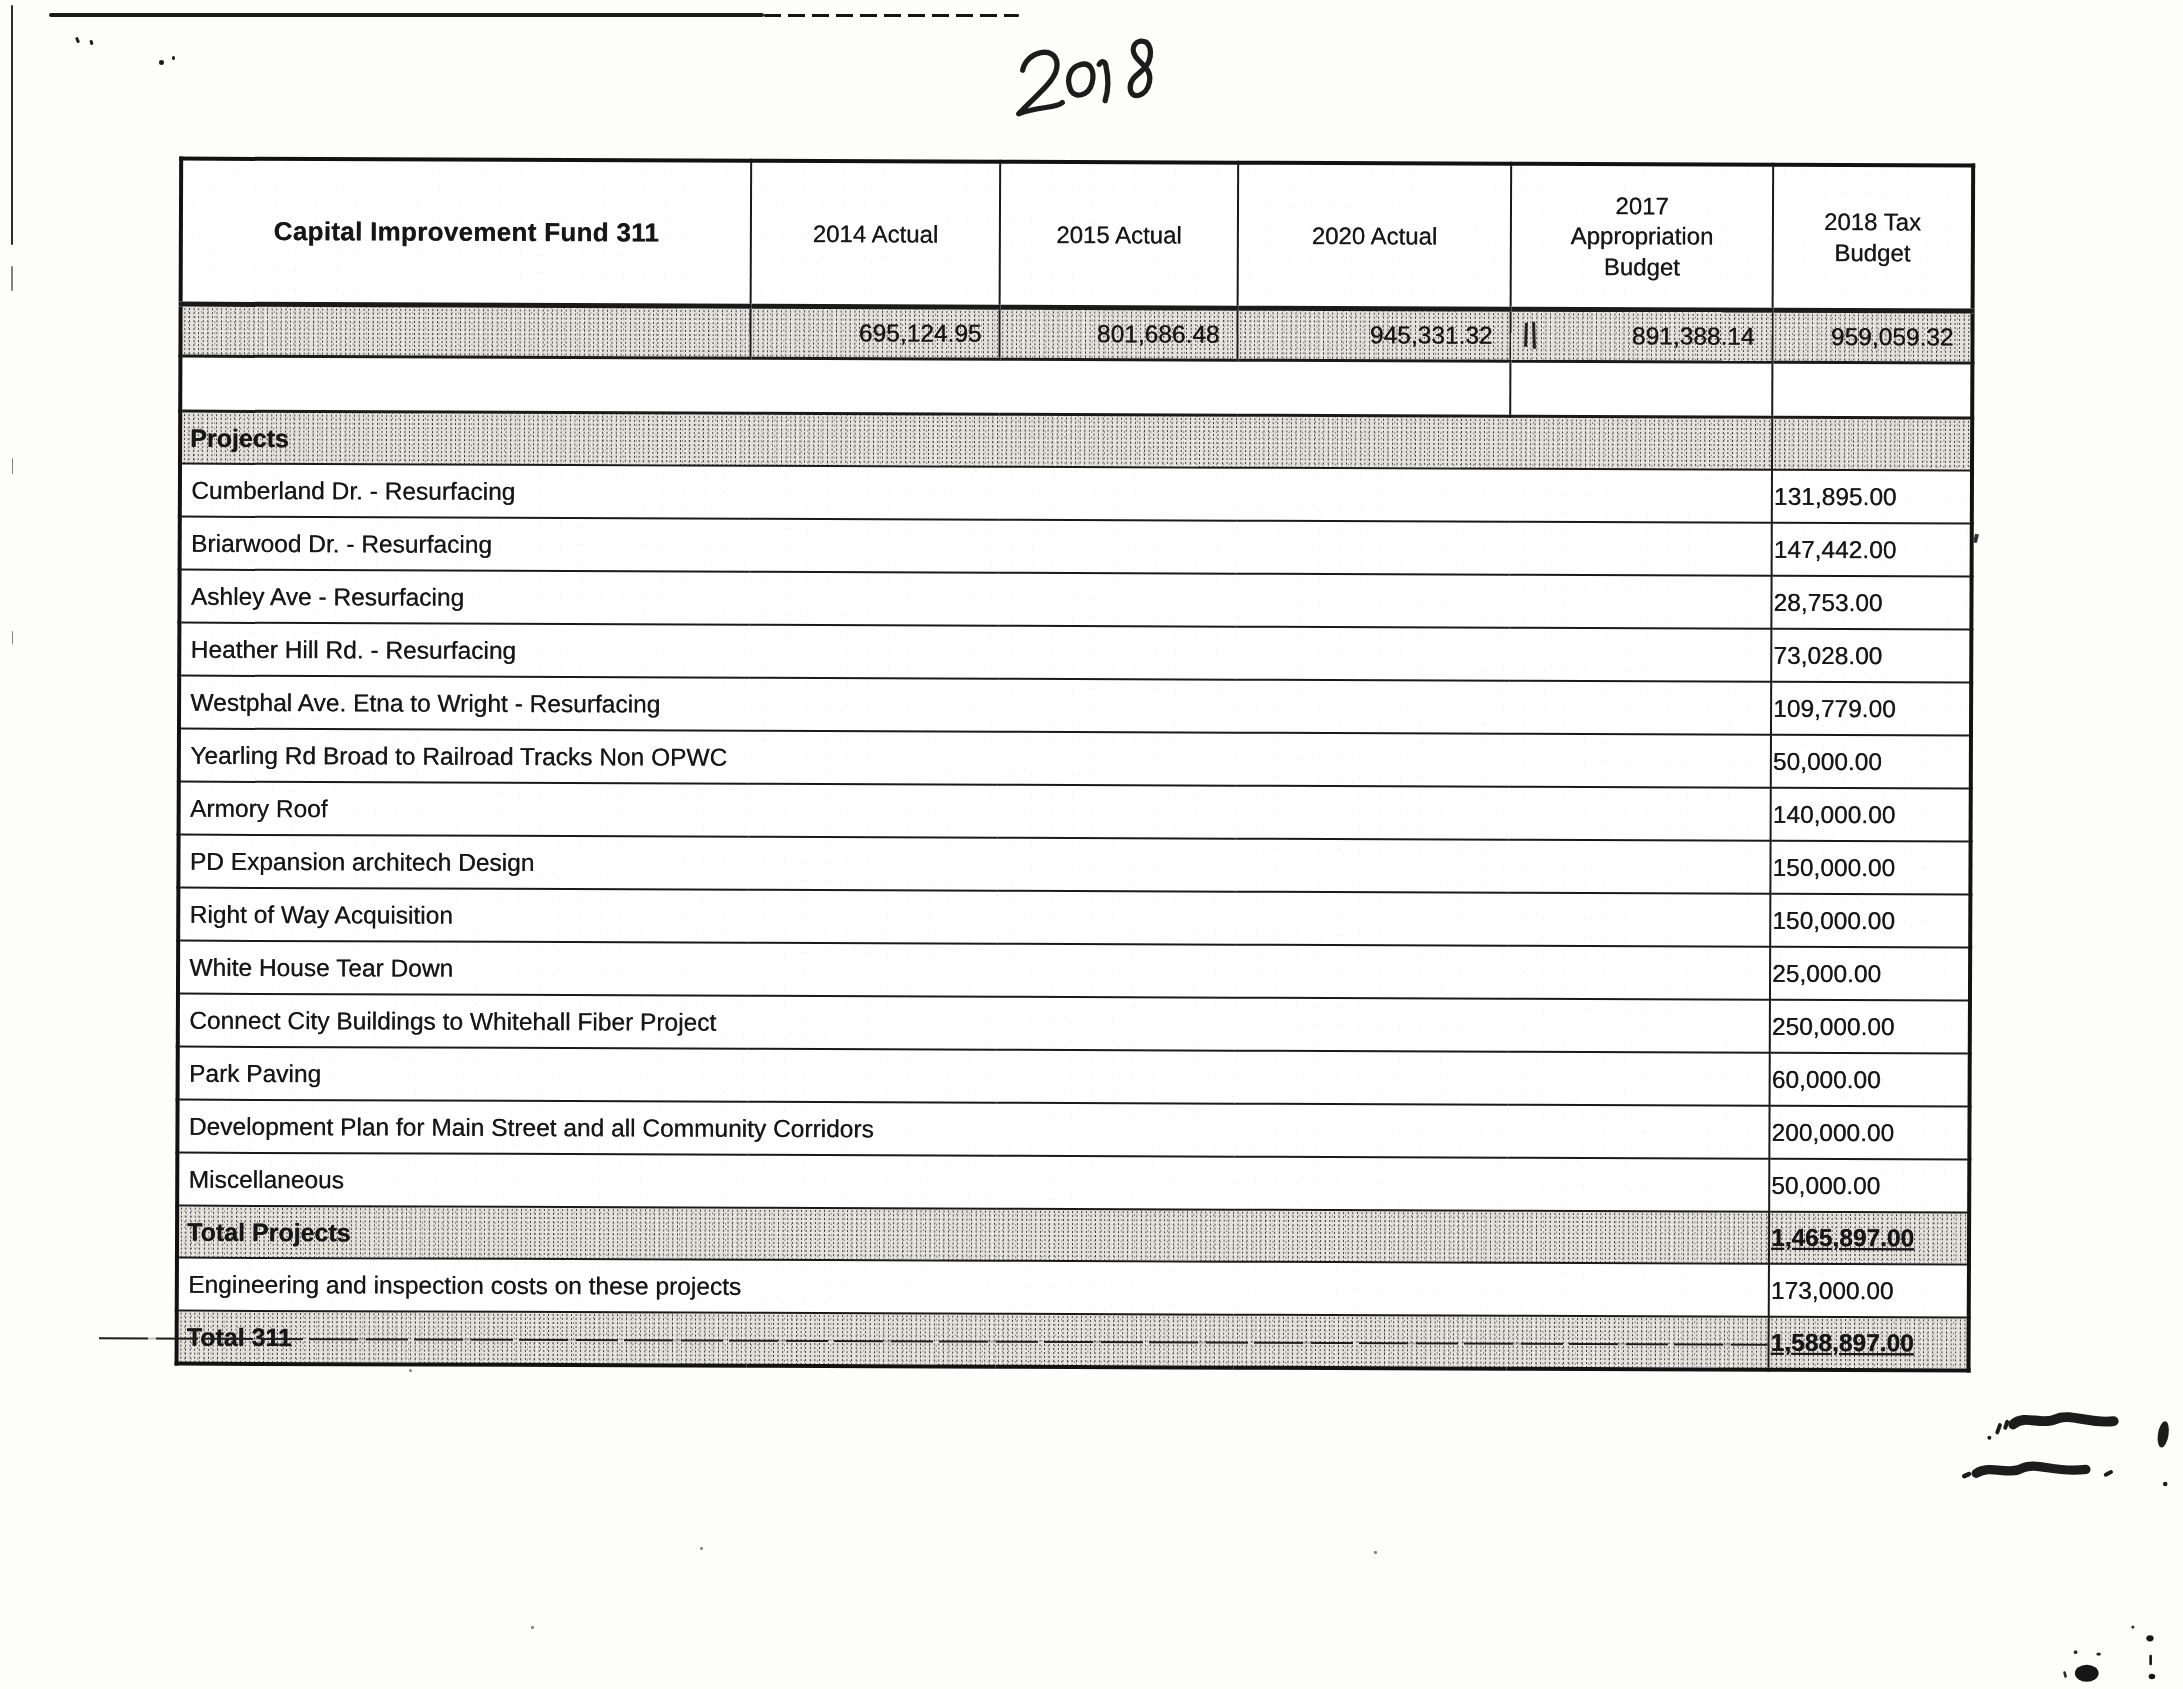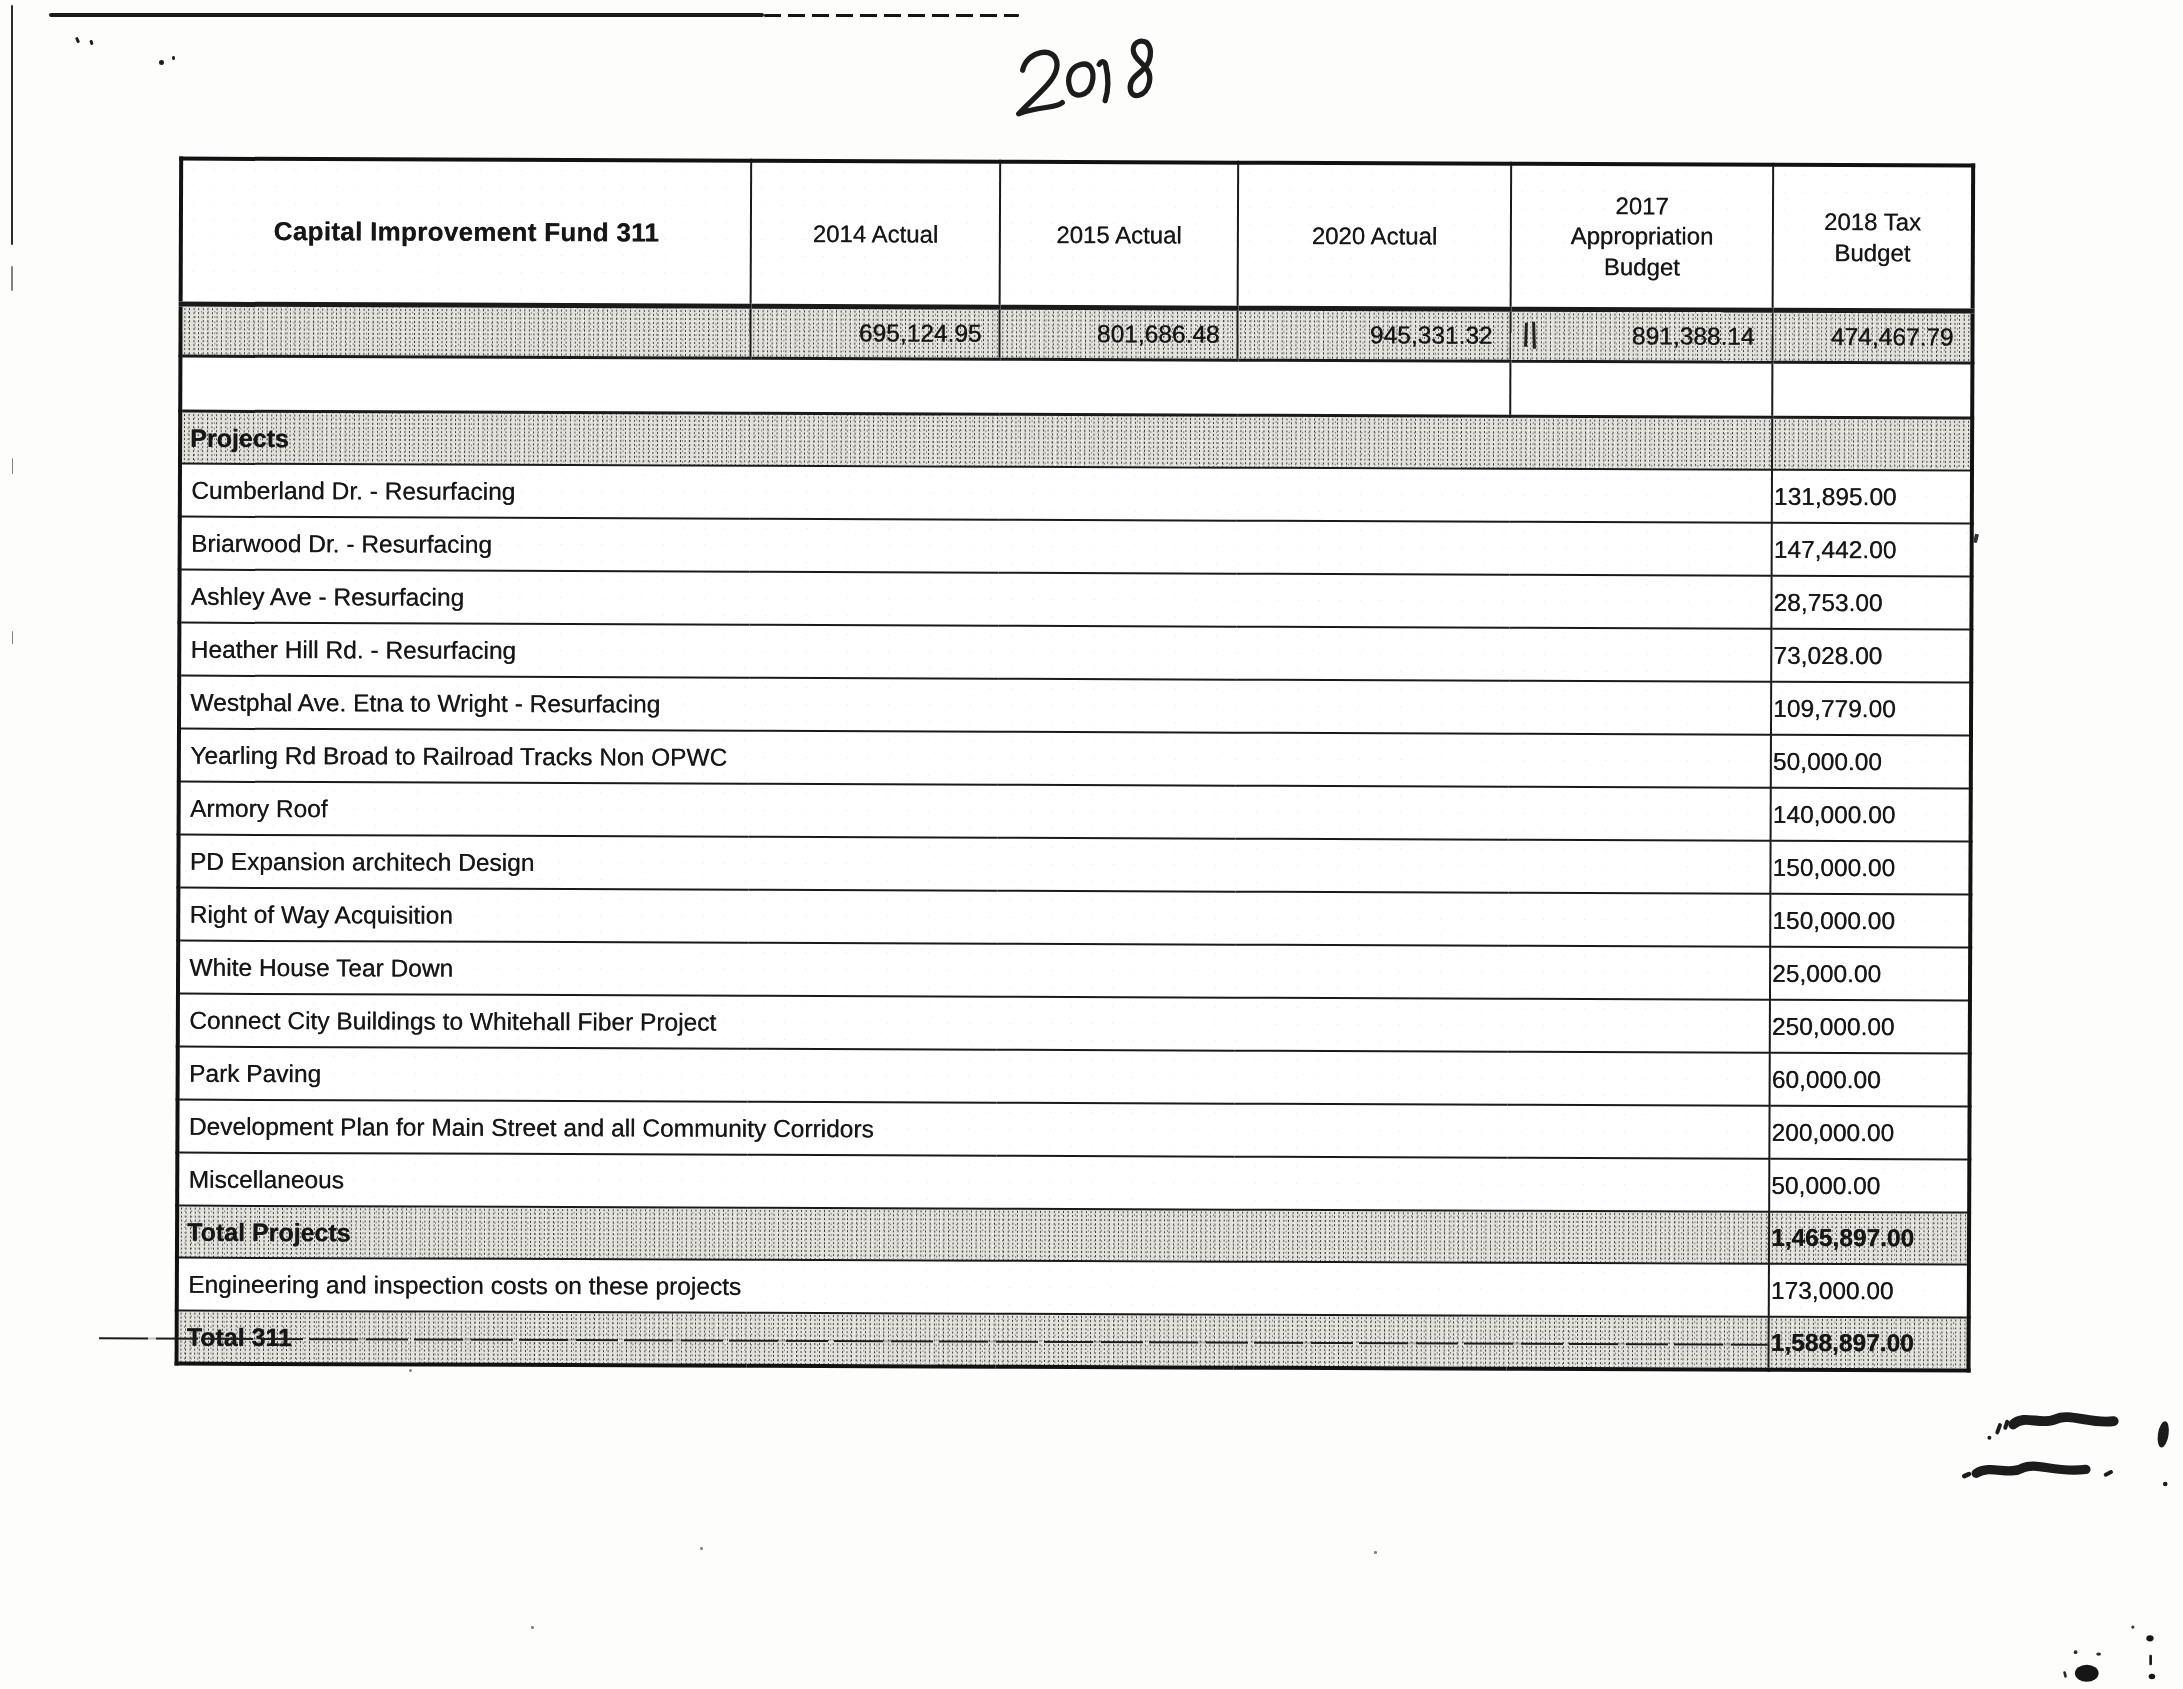--- a/index.html
+++ b/index.html
@@ -57,21 +57,21 @@
 
   .projects-row td{height:48px;border-top-width:3.3px;}
   .plabel{font-weight:700;font-size:25px;padding-left:8px;}
 
   .item td{height:49px;}
   .name{padding-left:9.3px;text-align:left;}
   .amt{padding-right:12px;}
 
   .total-row td{height:48px;}
   .tlabel{font-weight:700;font-size:25px;padding-left:8px;}
-  .bold{font-weight:700;}
+  .bold{font-weight:700;text-decoration:underline;}
 
   .pos-rel{position:relative;}
   .bars i{position:absolute;display:block;background:#222;}
   .bars .b1{left:13.2px;top:11.3px;width:3.3px;height:24px;transform:rotate(2deg);}
   .bars .b2{left:21px;top:10px;width:3.3px;height:26.5px;transform:rotate(-2deg);}
 
   .ragged-bottom{
     position:absolute;left:93px;top:1341px;width:1669px;height:2px;
     background:repeating-linear-gradient(90deg,#1c1c1c 0 49px,rgba(28,28,28,.25) 49px 57px,#1c1c1c 57px 99px,transparent 99px 105px);
   }
@@ -160,21 +160,21 @@
 
       <tr class="vals">
         <td class="shade"></td>
         <td class="shade num">695,124.95</td>
         <td class="shade num">801,686.48</td>
         <td class="shade num">945,331.32</td>
         <td class="shade num pos-rel">
           <span class="bars"><i class="b1"></i><i class="b2"></i></span>
           <span>891,388.14</span>
         </td>
-        <td class="shade num">474,467.79</td>
+        <td class="shade num">959,059.32</td>
       </tr>
 
       <tr class="gap">
         <td colspan="4" class="g1"></td>
         <td class="g2"></td>
         <td class="g3"></td>
       </tr>
 
       <tr class="projects-row">
         <td colspan="5" class="shade plabel">Projects</td>

